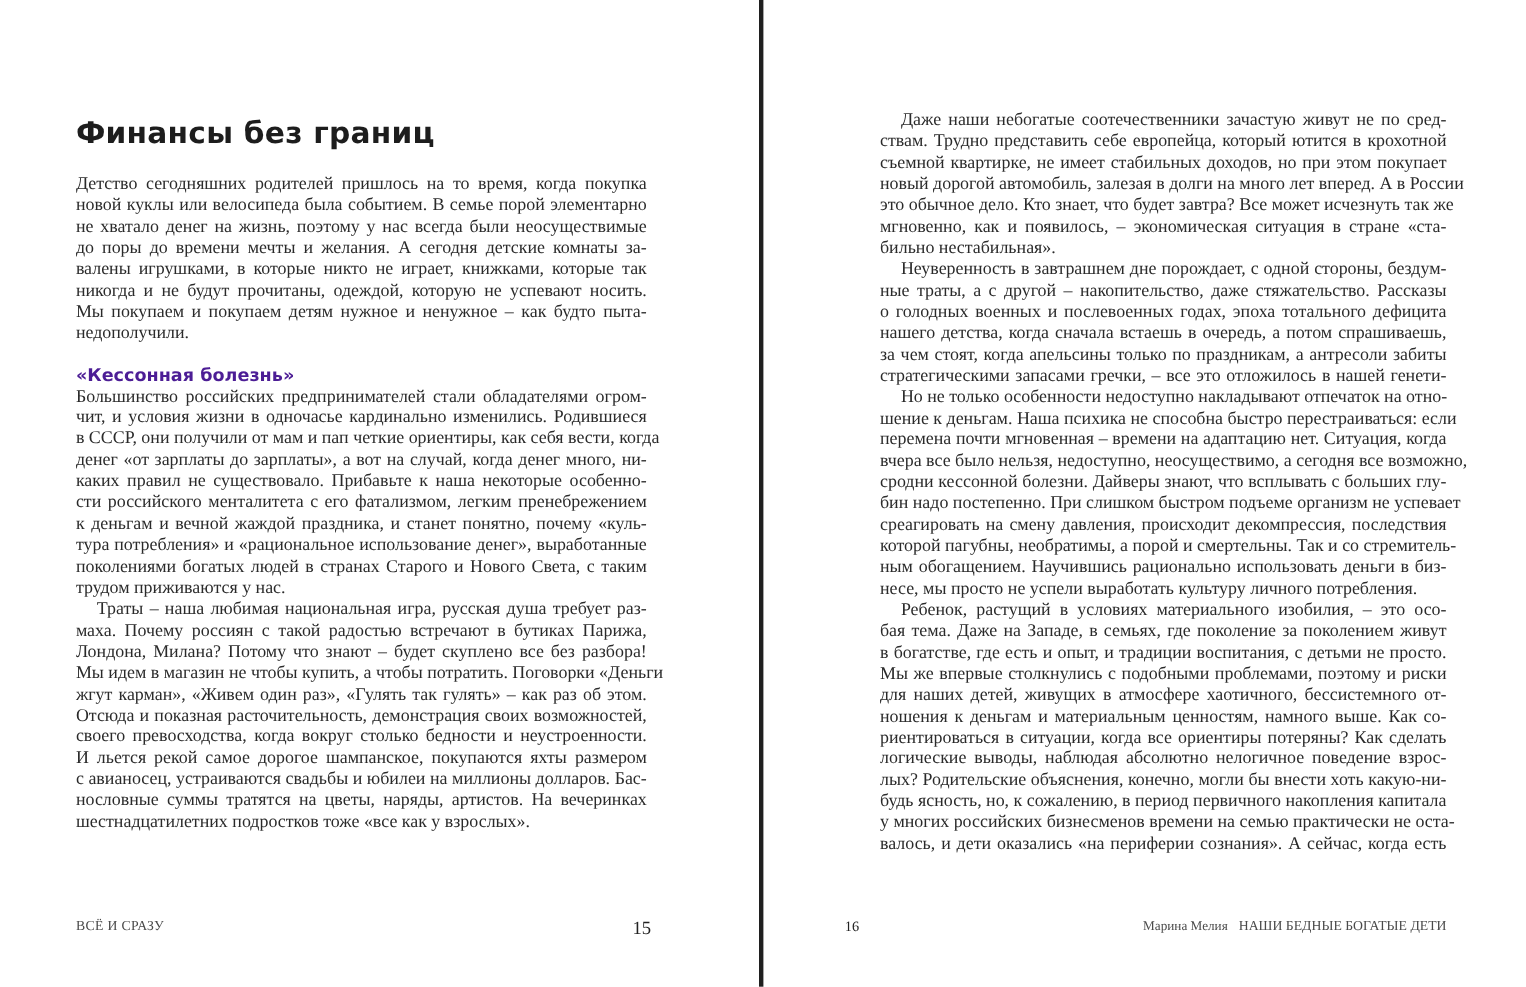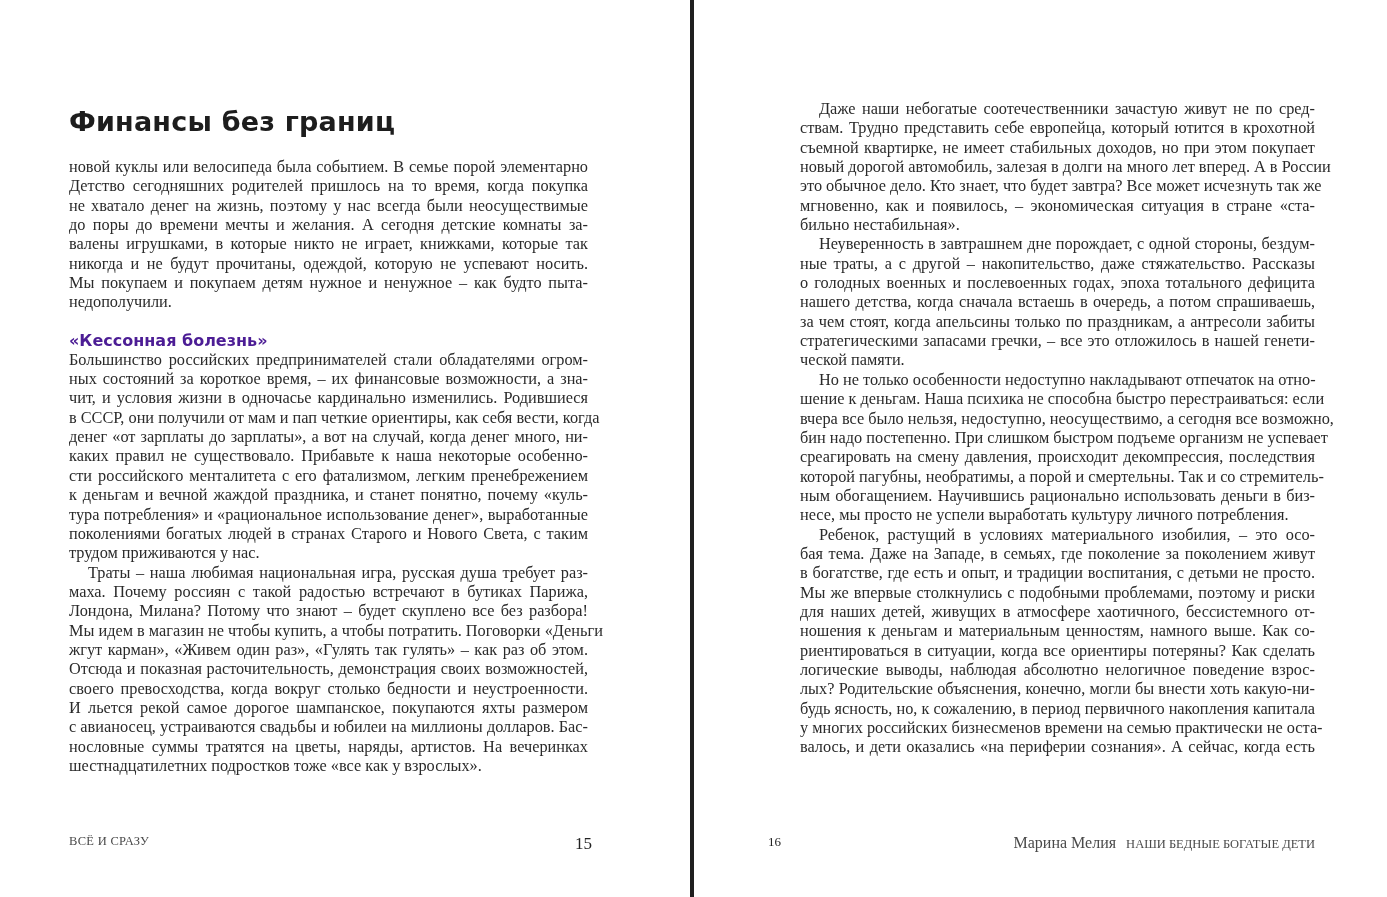--- a/index.html
+++ b/index.html
@@ -33,46 +33,45 @@
     .right-block { left: 800px; top: 99px; width: 515px; }
 
     .footer {
       position: absolute; top: 834px; font-family: Liberation Serif, serif;
       font-size: 12.5px; color: #4a4a4a; white-space: nowrap;
     }
     .footer-left-title { left: 69px; letter-spacing: 0.3px; }
     .footer-page-15 { left: 575px; color: #222; font-size: 17px; }
     .footer-page-16 { left: 768px; color: #222; font-size: 13px; }
     .footer-right { right: 72px; }
-    .footer-author { margin-right: 10px; font-size: 16px; }
+    .footer-author { margin-right: 10px; font-size: 12px; }
   </style>
 </head>
 <body>
 
 <div class="page page-left">
   <h1 class="chapter-title">Финансы без границ</h1>
 
   <div class="text-block left-block">
     <div>
+      <div class="line">Детство сегодняшних родителей пришлось на то время, когда покупка</div>
       <div class="line">новой куклы или велосипеда была событием. В семье порой элементарно</div>
-      <div class="line">Детство сегодняшних родителей пришлось на то время, когда покупка</div>
       <div class="line">не хватало денег на жизнь, поэтому у нас всегда были неосуществимые</div>
       <div class="line">до поры до времени мечты и желания. А сегодня детские комнаты за-</div>
       <div class="line">валены игрушками, в которые никто не играет, книжками, которые так</div>
       <div class="line">никогда и не будут прочитаны, одеждой, которую не успевают носить.</div>
       <div class="line">Мы покупаем и покупаем детям нужное и ненужное – как будто пыта-</div>
       <div class="line last">недополучили.</div>
     </div>
 
     <div style="height: 19px;"></div>
     <h2 class="subheading">«Кессонная болезнь»</h2>
 
     <div>
       <div class="line">Большинство российских предпринимателей стали обладателями огром-</div>
-      <div class="line">ных состояний за короткое время, – их финансовые возможности, а зна-</div>
       <div class="line">чит, и условия жизни в одночасье кардинально изменились. Родившиеся</div>
       <div class="line">в СССР, они получили от мам и пап четкие ориентиры, как себя вести, когда</div>
       <div class="line">денег «от зарплаты до зарплаты», а вот на случай, когда денег много, ни-</div>
       <div class="line">каких правил не существовало. Прибавьте к наша некоторые особенно-</div>
       <div class="line">сти российского менталитета с его фатализмом, легким пренебрежением</div>
       <div class="line">к деньгам и вечной жаждой праздника, и станет понятно, почему «куль-</div>
       <div class="line">тура потребления» и «рациональное использование денег», выработанные</div>
       <div class="line">поколениями богатых людей в странах Старого и Нового Света, с таким</div>
       <div class="line last">трудом приживаются у нас.</div>
     </div>
@@ -110,26 +109,27 @@
     <div class="line">мгновенно, как и появилось, – экономическая ситуация в стране «ста-</div>
     <div class="line last">бильно нестабильная».</div>
   </div>
   <div>
     <div class="line indent">Неуверенность в завтрашнем дне порождает, с одной стороны, бездум-</div>
     <div class="line">ные траты, а с другой – накопительство, даже стяжательство. Рассказы</div>
     <div class="line">о голодных военных и послевоенных годах, эпоха тотального дефицита</div>
     <div class="line">нашего детства, когда сначала встаешь в очередь, а потом спрашиваешь,</div>
     <div class="line">за чем стоят, когда апельсины только по праздникам, а антресоли забиты</div>
     <div class="line">стратегическими запасами гречки, – все это отложилось в нашей генети-</div>
-    <div class="line last">ческой памяти.</div>
   </div>
   <div>
     <div class="line indent">Но не только особенности недоступно накладывают отпечаток на отно-</div>
     <div class="line">шение к деньгам. Наша психика не способна быстро перестраиваться: если</div>
+    <div class="line">перемена почти мгновенная – времени на адаптацию нет. Ситуация, когда</div>
     <div class="line">вчера все было нельзя, недоступно, неосуществимо, а сегодня все возможно,</div>
+    <div class="line">сродни кессонной болезни. Дайверы знают, что всплывать с больших глу-</div>
     <div class="line">бин надо постепенно. При слишком быстром подъеме организм не успевает</div>
     <div class="line">среагировать на смену давления, происходит декомпрессия, последствия</div>
     <div class="line">которой пагубны, необратимы, а порой и смертельны. Так и со стремитель-</div>
     <div class="line">ным обогащением. Научившись рационально использовать деньги в биз-</div>
     <div class="line last">несе, мы просто не успели выработать культуру личного потребления.</div>
   </div>
   <div>
     <div class="line indent">Ребенок, растущий в условиях материального изобилия, – это осо-</div>
     <div class="line">бая тема. Даже на Западе, в семьях, где поколение за поколением живут</div>
     <div class="line">в богатстве, где есть и опыт, и традиции воспитания, с детьми не просто.</div>

